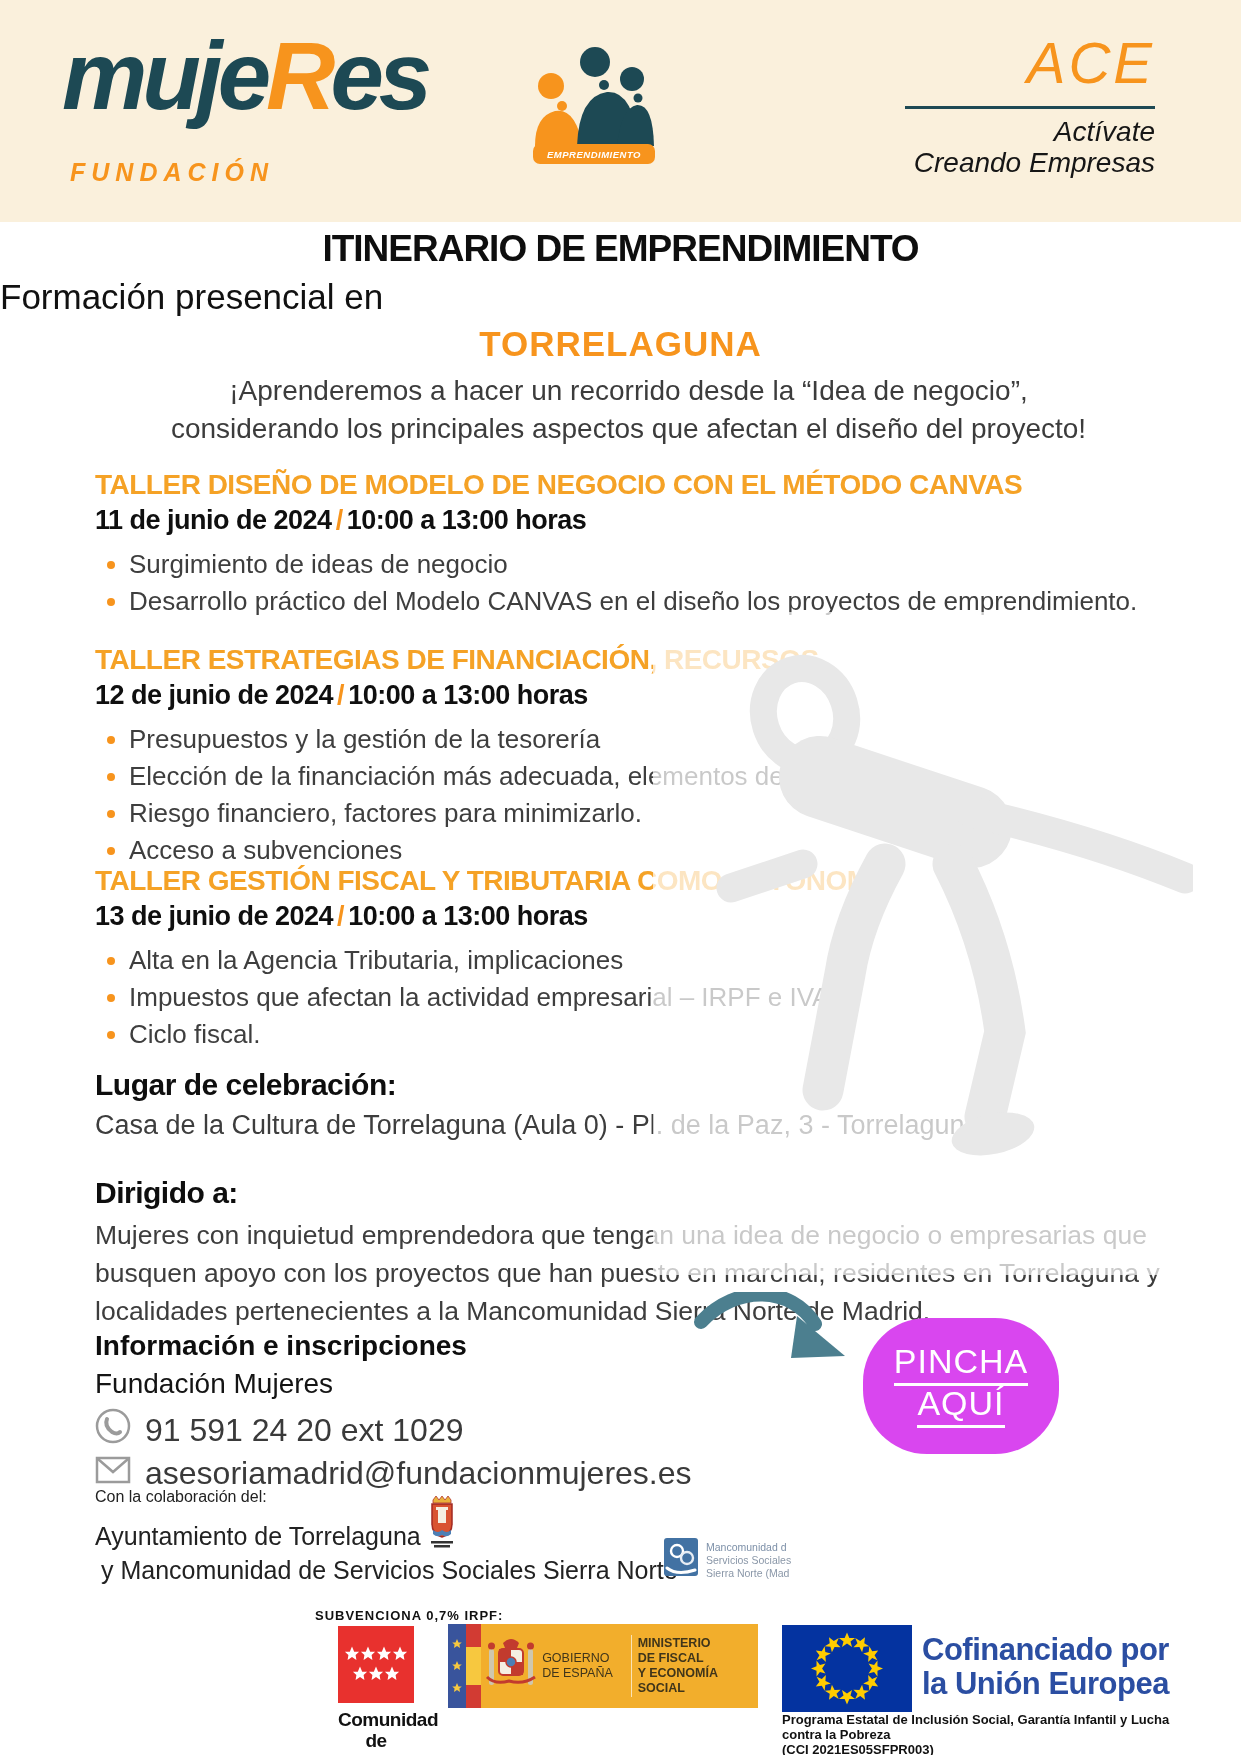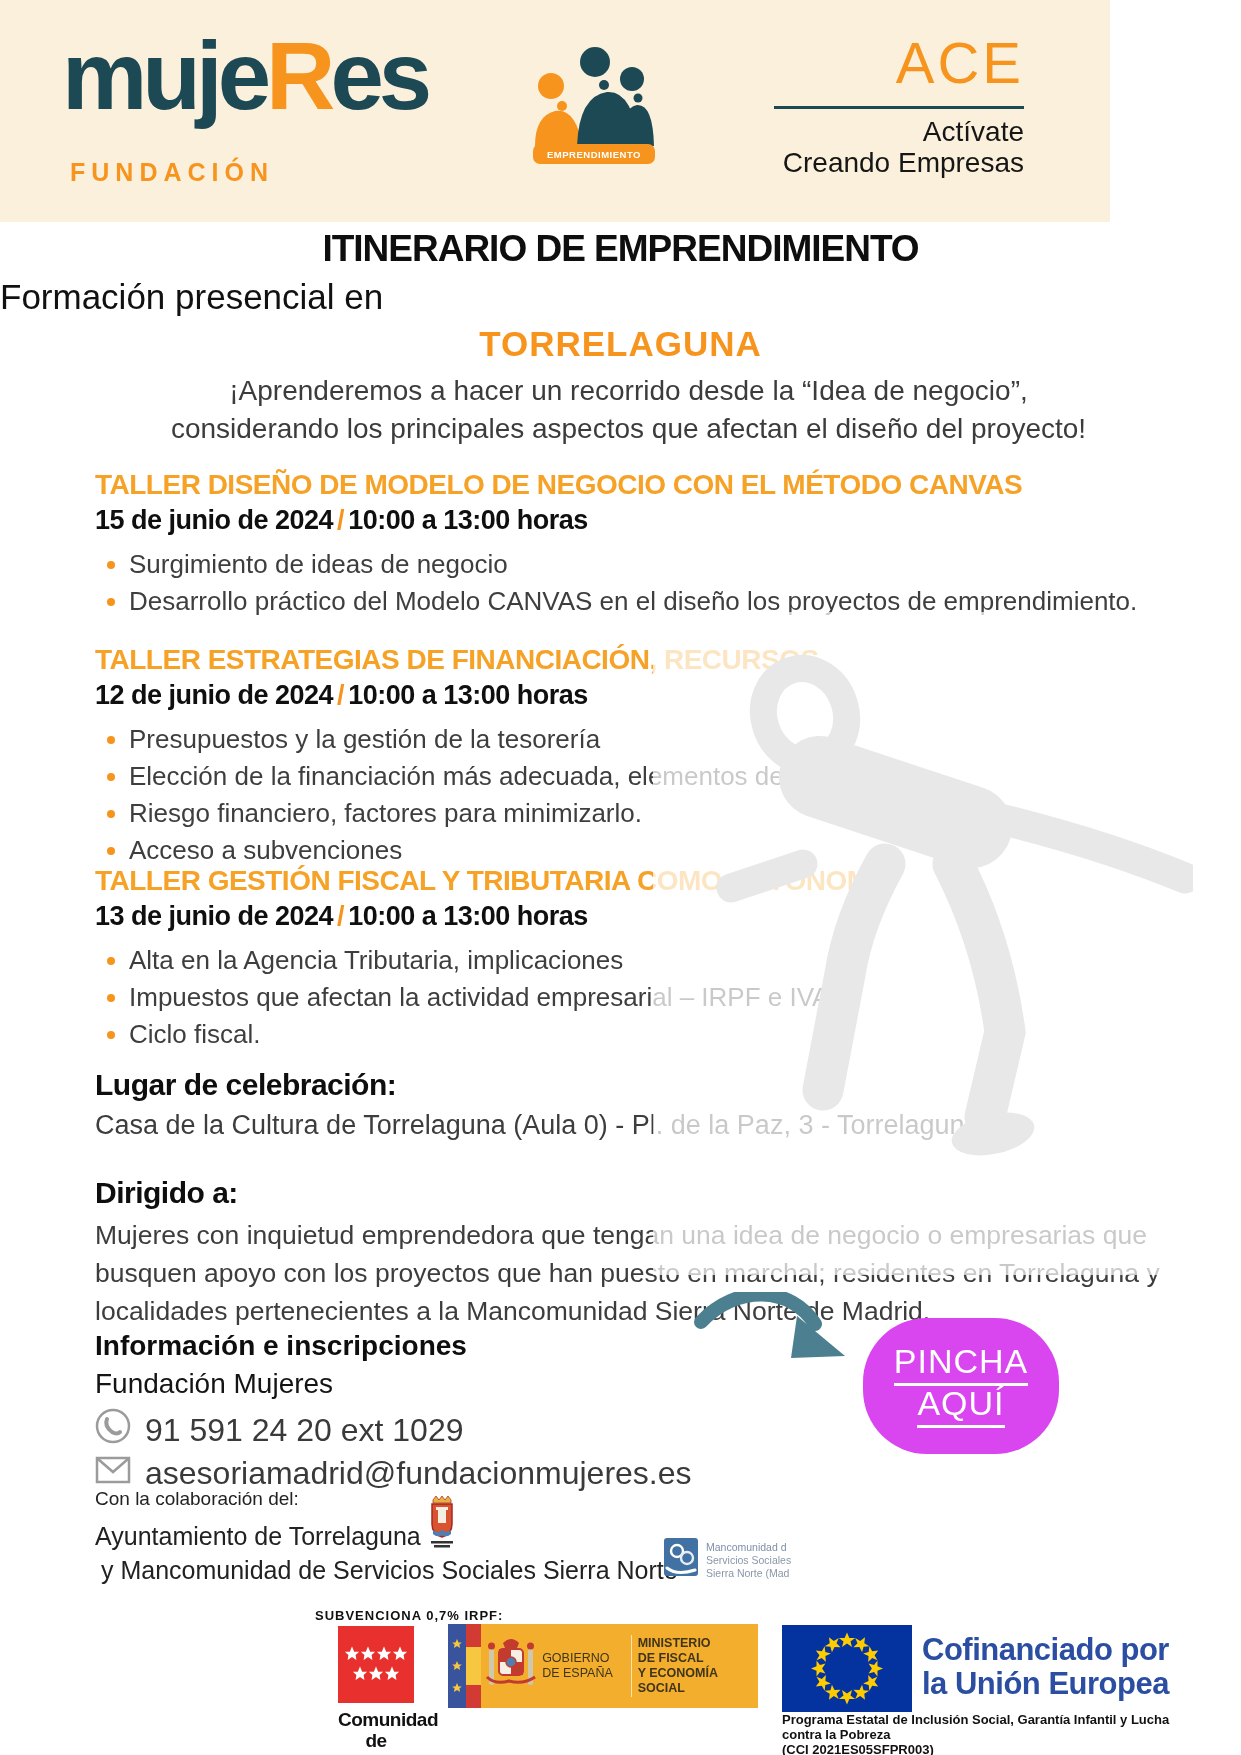--- a/index.html
+++ b/index.html
@@ -2,21 +2,21 @@
 <html><head>
 <meta charset="utf-8">
 <style>
   * { margin:0; padding:0; box-sizing:border-box; }
   body { background:#888; font-family:"Liberation Sans", sans-serif; }
   .page {
     position:relative; width:1241px; height:1755px; margin:0 auto;
     background:#ffffff; overflow:hidden;
   }
   
-  .header { position:absolute; left:0; top:0; width:1110px; height:222px; background:#FAF0DC; }
+  .header { position:absolute; left:0; top:0; width:1241px; height:222px; background:#FAF0DC;font-style:italic; }
   .brand { position:absolute; left:62px; top:28px; font-weight:900; font-size:96px;
            letter-spacing:-5px; color:#1D4954; line-height:1; }
   .brand .accent { color:#F7941D; }
   .brand-foundation { position:absolute; left:70px; top:158px; color:#F7941D;
            font-weight:800; font-size:25px; letter-spacing:6px; }
   .badge { position:absolute; left:533px; top:44px; }
   .ace-block { position:absolute; right:86px; top:34px; width:260px; text-align:right; }
   .ace-word { color:#F7941D; font-size:58px; font-weight:400; letter-spacing:3px; line-height:1; }
   .ace-rule { width:250px; height:3px; background:#1D4954; margin:14px 0 8px auto; }
   .ace-sub { color:#161616; font-size:28px; line-height:1.1; font-weight:400; }
@@ -54,21 +54,21 @@
         font-size:32px; color:#3a3a3a; }
   .row-phone { top:1408px; } .row-mail { top:1455px; }
   
   .cta-arrow { position:absolute; left:693px; top:1292px; }
   .cta-btn { position:absolute; left:863px; top:1318px; width:196px; height:136px;
         background:#d946ef; border-radius:64px; display:flex; flex-direction:column;
         align-items:center; justify-content:center; cursor:pointer; }
   .cta-btn span { color:#fff; font-size:34px; letter-spacing:1px; line-height:1;
         border-bottom:3px solid #fff; padding-bottom:5px; }
   
-  .colab1 { position:absolute; left:95px; top:1488px; font-size:19px; color:#222; }
+  .colab1 { position:absolute; left:95px; top:1488px; font-size:16px; color:#222; }
   .colab2 { position:absolute; left:95px; top:1522px; font-size:25px; color:#222; }
   .colab3 { position:absolute; left:101px; top:1556px; font-size:25px; color:#222; }
   .crest { position:absolute; left:427px; top:1492px; }
   .manc { position:absolute; left:664px; top:1538px; display:flex; gap:8px; align-items:flex-start; }
   .manc-text { font-size:10.5px; line-height:13px; color:#8a97a8; padding-top:3px; }
   .manc-text div:first-child { color:#7d90a8; }
   
   .subsidy { position:absolute; left:315px; top:1608px; font-size:13px; font-weight:800;
         letter-spacing:1px; color:#111; }
   .cam { position:absolute; left:338px; top:1626px; width:76px; text-align:center; }
@@ -130,21 +130,21 @@
   <div class="t1">ITINERARIO DE EMPRENDIMIENTO</div>
   <div class="t2">Formación presencial en</div>
   <div class="t3">TORRELAGUNA</div>
   <div class="intro">
     <div>¡Aprenderemos a hacer un recorrido desde la “Idea de negocio”,</div>
     <div>considerando los principales aspectos que afectan el diseño del proyecto!</div>
   </div>
 
   <div class="section sec1">
     <div class="sec-head">TALLER DISEÑO DE MODELO DE NEGOCIO CON EL MÉTODO CANVAS</div>
-    <div class="sec-date"><span>15 de junio de 2024</span><span class="slash">/</span><span>10:00 a 13:00 horas</span></div>
+    <div class="sec-date"><span>11 de junio de 2024</span><span class="slash">/</span><span>10:00 a 13:00 horas</span></div>
     <ul class="bullets">
       <li>Surgimiento de ideas de negocio</li>
       <li>Desarrollo práctico del Modelo CANVAS en el diseño los proyectos de emprendimiento.</li>
     </ul>
   </div>
 
   <div class="section sec2">
     <div class="sec-head">TALLER ESTRATEGIAS DE FINANCIACIÓN, RECURSOS</div>
     <div class="sec-date"><span>12 de junio de 2024</span><span class="slash">/</span><span>10:00 a 13:00 horas</span></div>
     <ul class="bullets">

